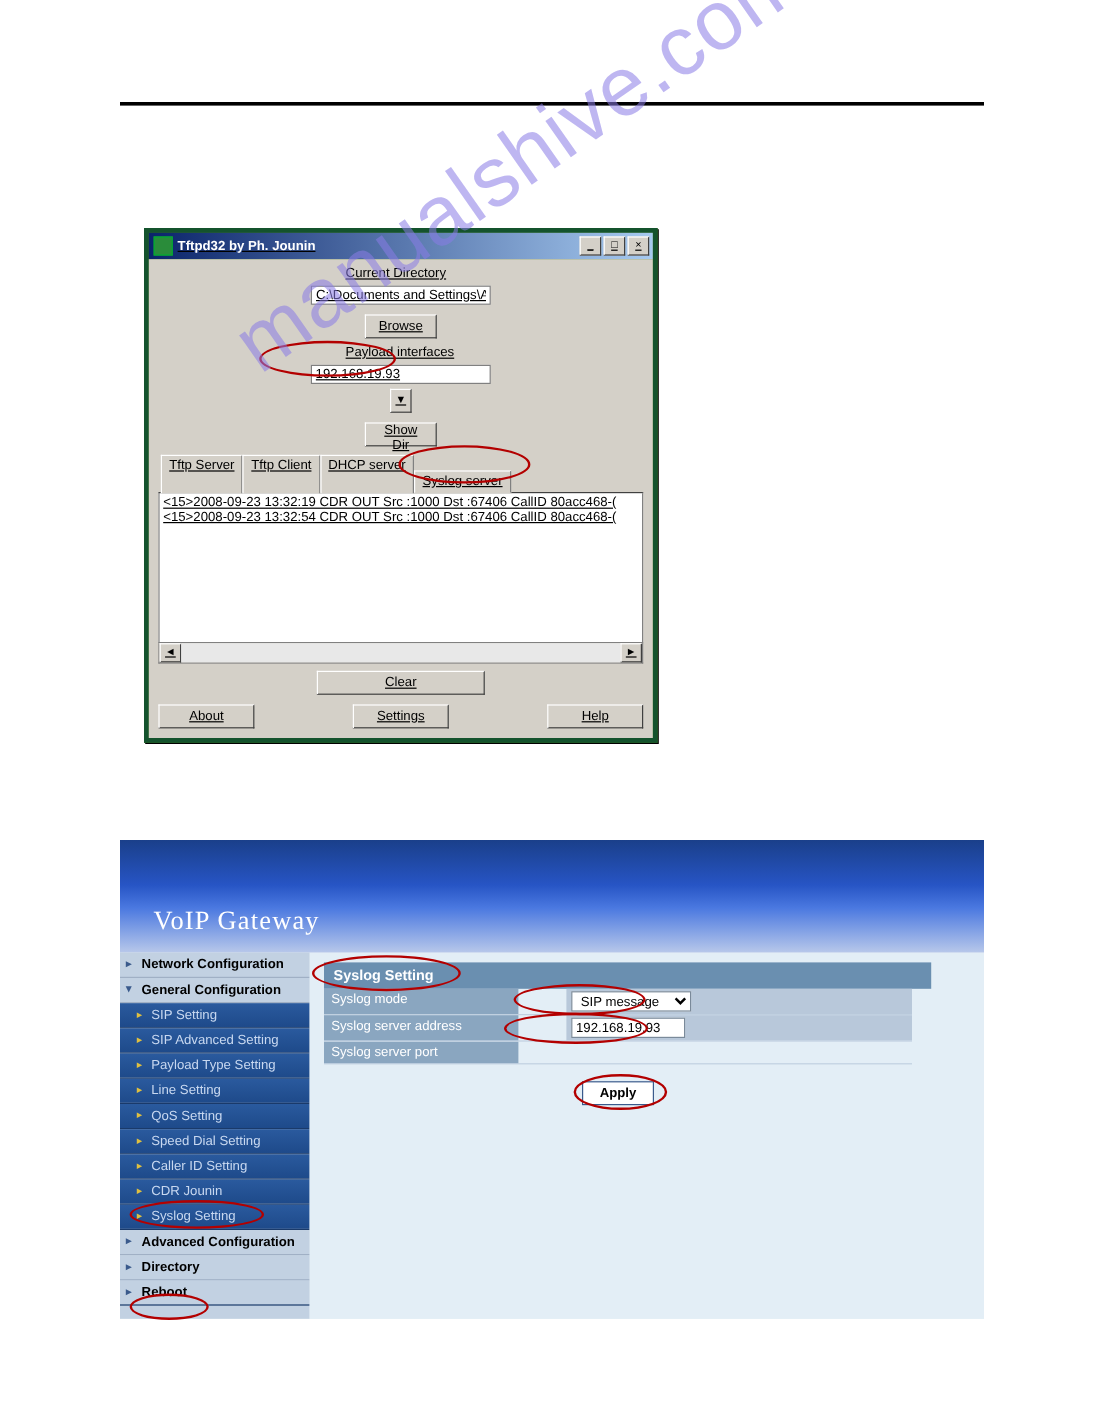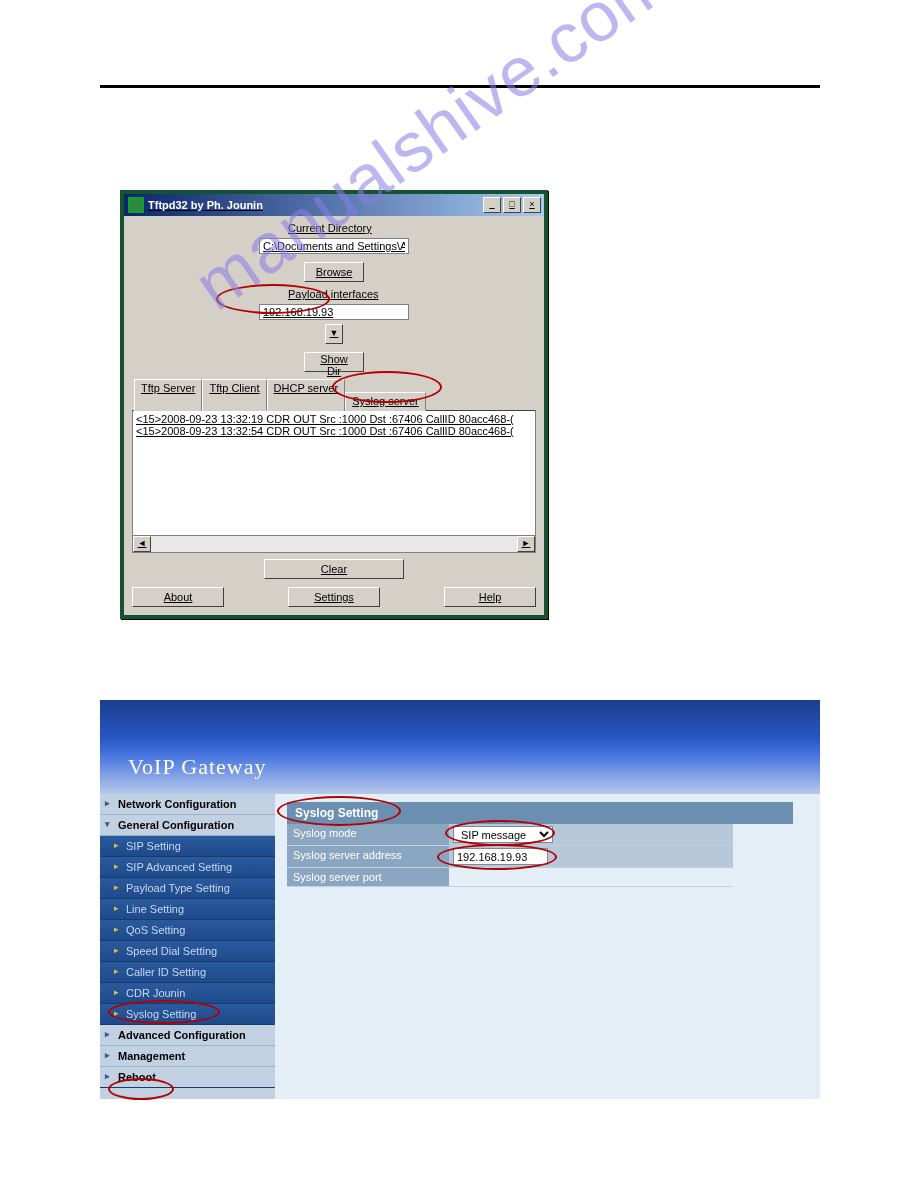--- a/index.html
+++ b/index.html
@@ -136,21 +136,21 @@
   .hscroll .arrow {
     width:16px;
     background:#d4d0c8;
     border:1px solid #fff;
     border-right-color:#404040;border-bottom-color:#404040;
     font-size:9px;text-align:center;line-height:12px;
   }
   .hscroll .track { flex:1; background:#e8e8e8; }
   .bottom-row { display:flex; justify-content:center; margin-top:6px; }
   .footer-row { display:flex; justify-content:space-between; margin-top:8px; }
-  .footer-row .btn { width:92px; }
+  .footer-row .btn { width:80px; }
 
   .circ {
     position:absolute;
     border:2px solid #b30000;
     border-radius:50%/50%;
     pointer-events:none;
     z-index:10;
   }
 
   
@@ -164,21 +164,21 @@
   .voip-header {
     height:80px;
     background: linear-gradient(to bottom, #1a3f8a 0%, #2755c5 40%, #4a78e0 60%, #b8c8ea 100%);
     color:#fff;
     display:flex;
     align-items:flex-end;
     padding:0 0 14px 28px;
   }
   .voip-header .txt { font-family: Georgia, 'Times New Roman', serif; font-size:22px; letter-spacing:1px; }
   .voip-body { display:flex; background:#e3eef6; height:305px; }
-  .sidebar { width:175px; background:#c2d1e2; }
+  .sidebar { width:158px; background:#c2d1e2; }
   .navcat {
     background:#c2d1e2; color:#000; font-weight:bold;
     padding:4px 6px 4px 18px; font-size:11px;
     border-bottom:1px solid #a0b0c5;
     position:relative;
     cursor: pointer;
   }
   .navcat::before {
     content:'▸'; position:absolute; left:5px; top:4px; color:#3a5a8c; font-size:9px;
   }
@@ -196,22 +196,23 @@
     content:'▸'; position:absolute; left:14px; top:4px; color:#e0c040; font-size:9px;
   }
   .navitem.plain { background:#c2d1e2; color:#000; font-weight:bold; padding-left:18px; }
   .navitem.plain::before { content:'▸'; left:5px; color:#3a5a8c; }
   .content { flex:1; padding:8px 12px; background:#e3eef6; position:relative; }
   .panel-title {
     background:#6a8fb0; color:#fff; font-weight:bold;
     padding:4px 8px; font-size:12px; width:490px;
   }
   .frow {
-    display:flex; width:446px;
+    display:flex; width:490px;
     border-bottom:1px solid #c0d0e0;
+    gap:40px;
   }
   .flabel {
     width:150px; background:#8aa6c0; color:#fff; font-size:11px;
     padding:3px 6px;
   }
   .fval {
     flex:1; background:#b8c8da; padding:2px 4px;
   }
   .fval input, .fval select {
     font-size:11px; height:17px; box-sizing:border-box;
@@ -297,21 +298,21 @@
         <div class="navitem">SIP Setting</div>
         <div class="navitem">SIP Advanced Setting</div>
         <div class="navitem">Payload Type Setting</div>
         <div class="navitem">Line Setting</div>
         <div class="navitem">QoS Setting</div>
         <div class="navitem">Speed Dial Setting</div>
         <div class="navitem">Caller ID Setting</div>
         <div class="navitem">CDR Jounin</div>
         <div class="navitem">Syslog Setting</div>
         <div class="navcat">Advanced Configuration</div>
-        <div class="navcat">Management</div>
+        <div class="navcat">Directory</div>
         <div class="navitem plain">Reboot</div>
         <div class="circ" style="left:8px;top:206px;width:108px;height:20px;"></div>
         <div class="circ" style="left:8px;top:284px;width:62px;height:18px;"></div>
       </div>
       <div class="content">
         <div style="position:relative;">
           <div class="panel-title">Syslog Setting</div>
           <div class="circ" style="left:-10px;top:-6px;width:120px;height:26px;"></div>
         </div>
         <div class="frow" style="position:relative;">
@@ -326,16 +327,20 @@
         <div class="frow" style="position:relative;">
           <div class="flabel">Syslog server address</div>
           <div class="fval">
             <input style="width: 95px;" value="192.168.19.93">
           </div>
           <div class="circ" style="left:150px;top:-2px;width:116px;height:22px;"></div>
         </div>
         <div class="frow">
           <div class="flabel">Syslog server port</div>
         </div>
+        <div class="apply-row" style="position:relative;">
+          <button class="apply-btn">Apply</button>
+          <div class="circ" style="left:208px;top:8px;width:74px;height:26px;"></div>
+        </div>
       </div>
     </div>
   </div>
 </div>
 
 </body></html>

